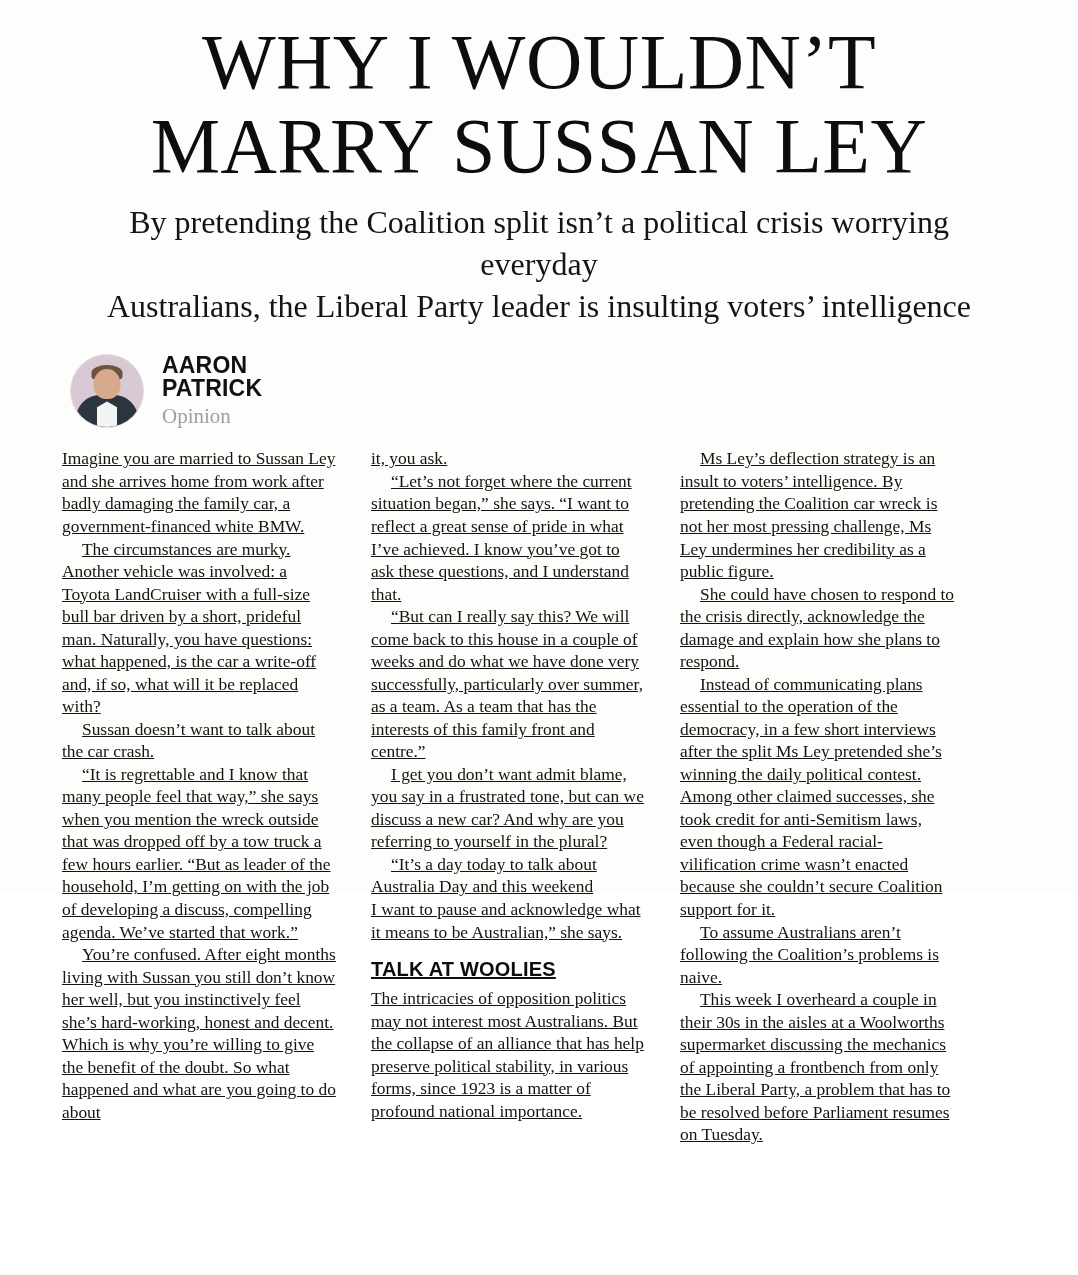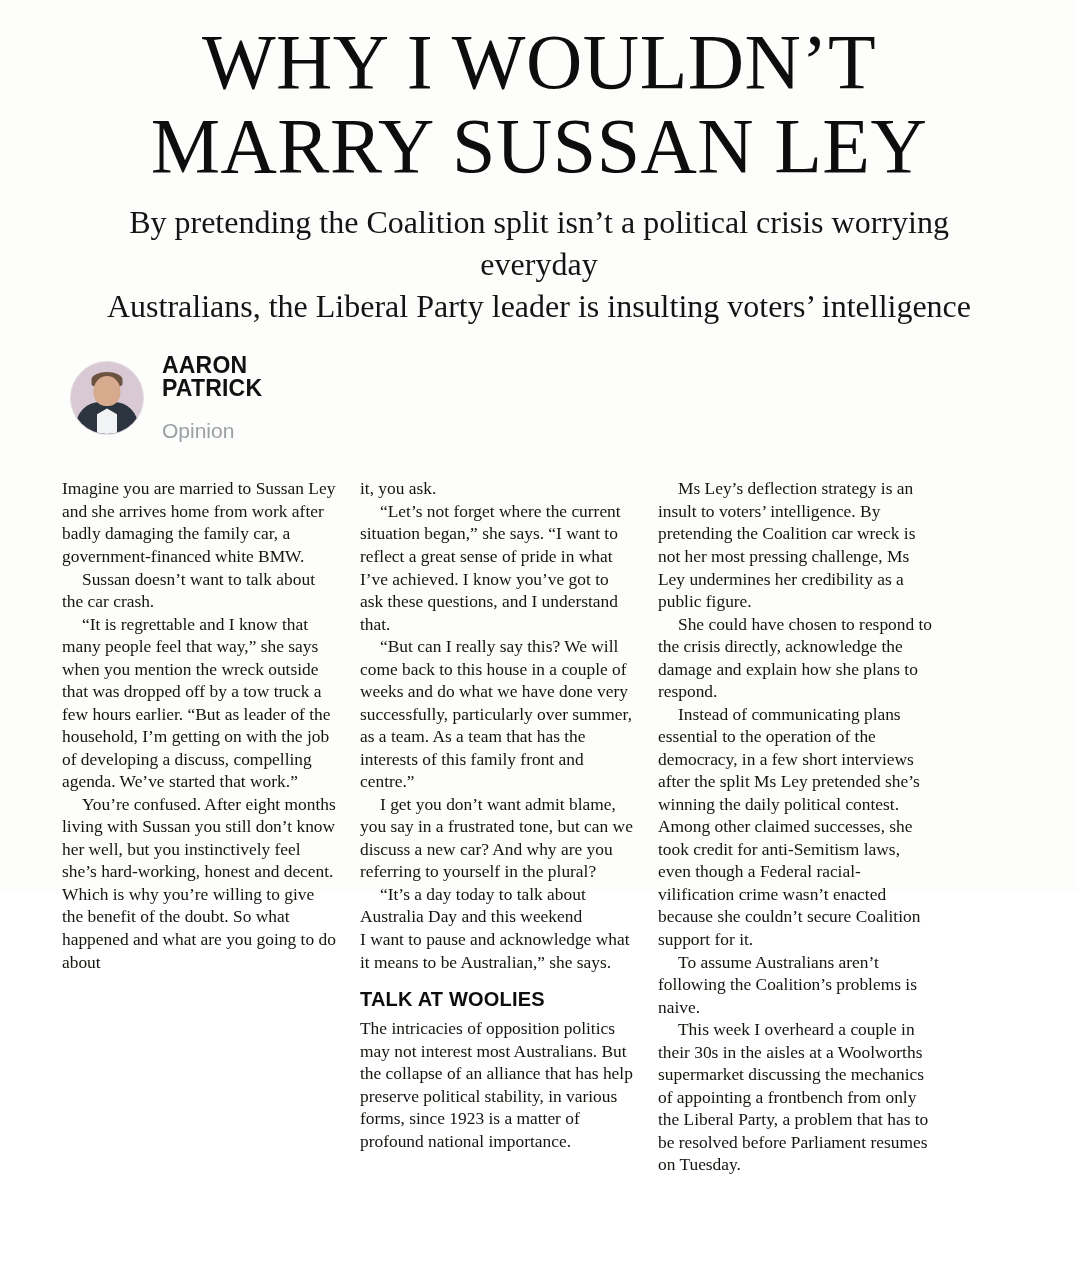--- a/index.html
+++ b/index.html
@@ -119,32 +119,33 @@
   }
   .byline-name {
     font-family: "Liberation Sans", sans-serif;
     font-weight: bold;
     font-size: 23px;
     line-height: 1.04;
     letter-spacing: 0.2px;
     color: #111111;
   }
   .byline-kicker {
-    font-family: Liberation Sans, sans-serif;
+    font-family: Liberation Serif, serif;
     font-size: 21px;
     color: #9aa0a6;
-    margin-top: 18px;
+    margin-top: 3px;
   }
 
   
   .columns {
     display: flex;
-    margin-top: 34px;
-    gap: 22px;
+    margin-top: 18px;
+    gap: 33px;
     padding: 0 14px 0 14px;
+    text-decoration: underline;
   }
   .col {
     width: 276px;
     font-size: 17.4px;
     line-height: 1.295;
     color: #15140f;
     text-align: left;
   }
   .col p {
     margin: 0;
@@ -191,20 +192,21 @@
       <div class="byline-name">AARON</div>
       <div class="byline-name">PATRICK</div>
       <div class="byline-kicker">Opinion</div>
     </div>
   </div>
 
   <div class="columns">
 
     <div class="col">
       <p>Imagine you are married to Sussan Ley and she arrives home from work after badly damaging the family car, a government-financed white BMW.</p>
+      <p class="indent">The circumstances are murky. Another vehicle was involved: a Toyota LandCruiser with a full-size bull bar driven by a short, prideful man. Naturally, you have questions: what happened, is the car a write-off and, if so, what will it be replaced with?</p>
       <p class="indent">Sussan doesn’t want to talk about the car crash.</p>
       <p class="indent">“It is regrettable and I know that many people feel that way,” she says when you mention the wreck outside that was dropped off by a tow truck a few hours earlier. “But as leader of the household, I’m getting on with the job of developing a discuss, compelling agenda. We’ve started that work.”</p>
       <p class="indent">You’re confused. After eight months living with Sussan you still don’t know her well, but you instinctively feel she’s hard-working, honest and decent. Which is why you’re willing to give the benefit of the doubt. So what happened and what are you going to do about</p>
     </div>
 
     <div class="col">
       <p>it, you ask.</p>
       <p class="indent">“Let’s not forget where the current situation began,” she says. “I want to reflect a great sense of pride in what I’ve achieved. I know you’ve got to ask these questions, and I understand that.</p>
       <p class="indent">“But can I really say this? We will come back to this house in a couple of weeks and do what we have done very successfully, particularly over summer, as a team. As a team that has the interests of this family front and centre.”</p>
       <p class="indent">I get you don’t want admit blame, you say in a frustrated tone, but can we discuss a new car? And why are you referring to yourself in the plural?</p>

